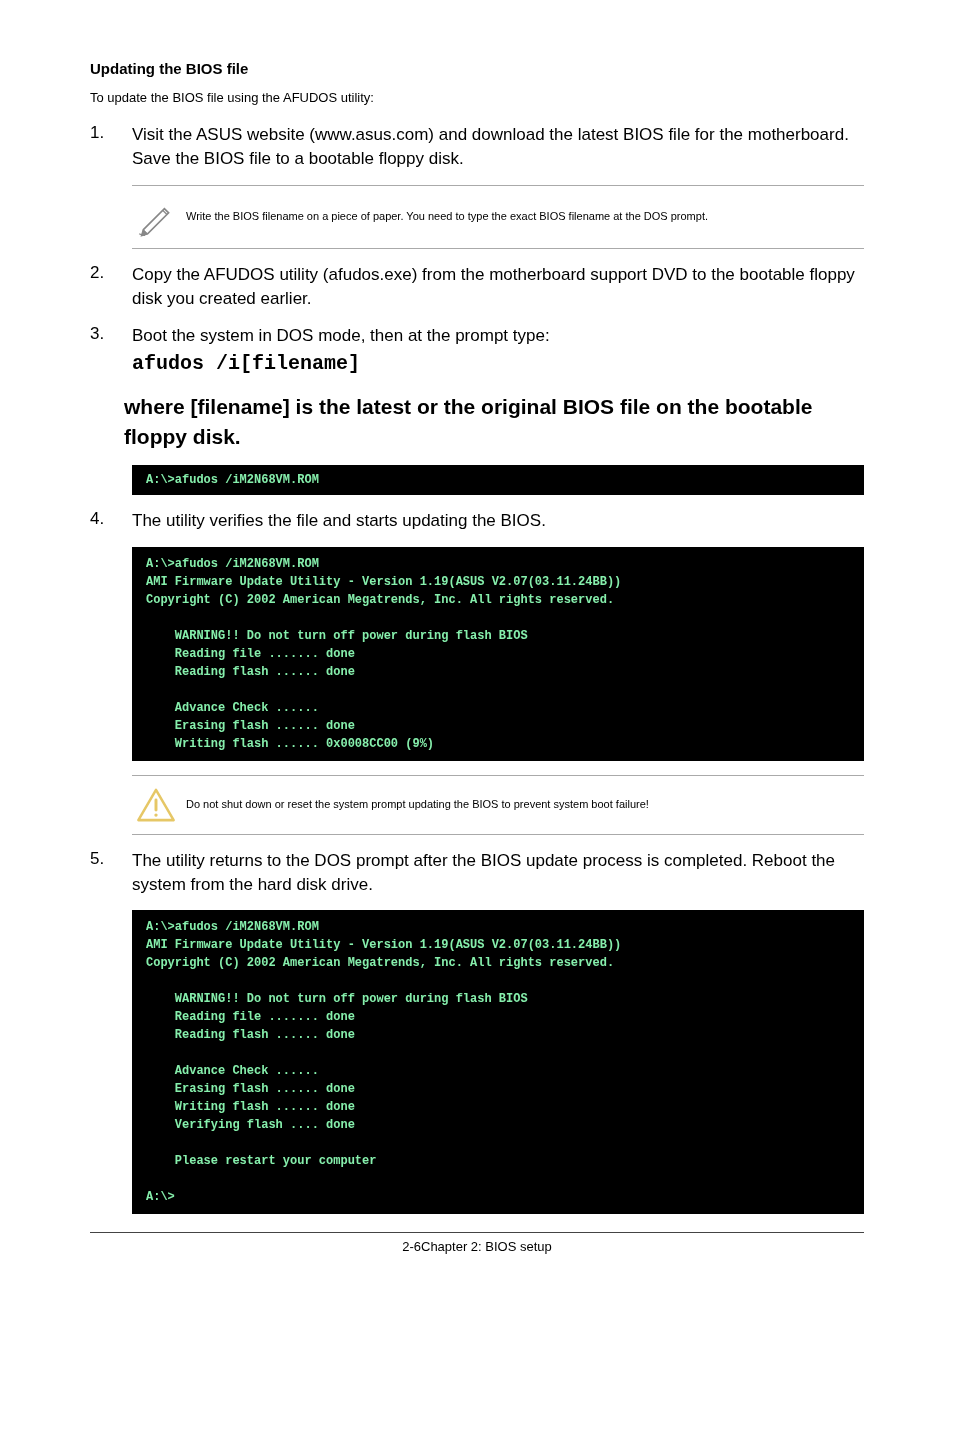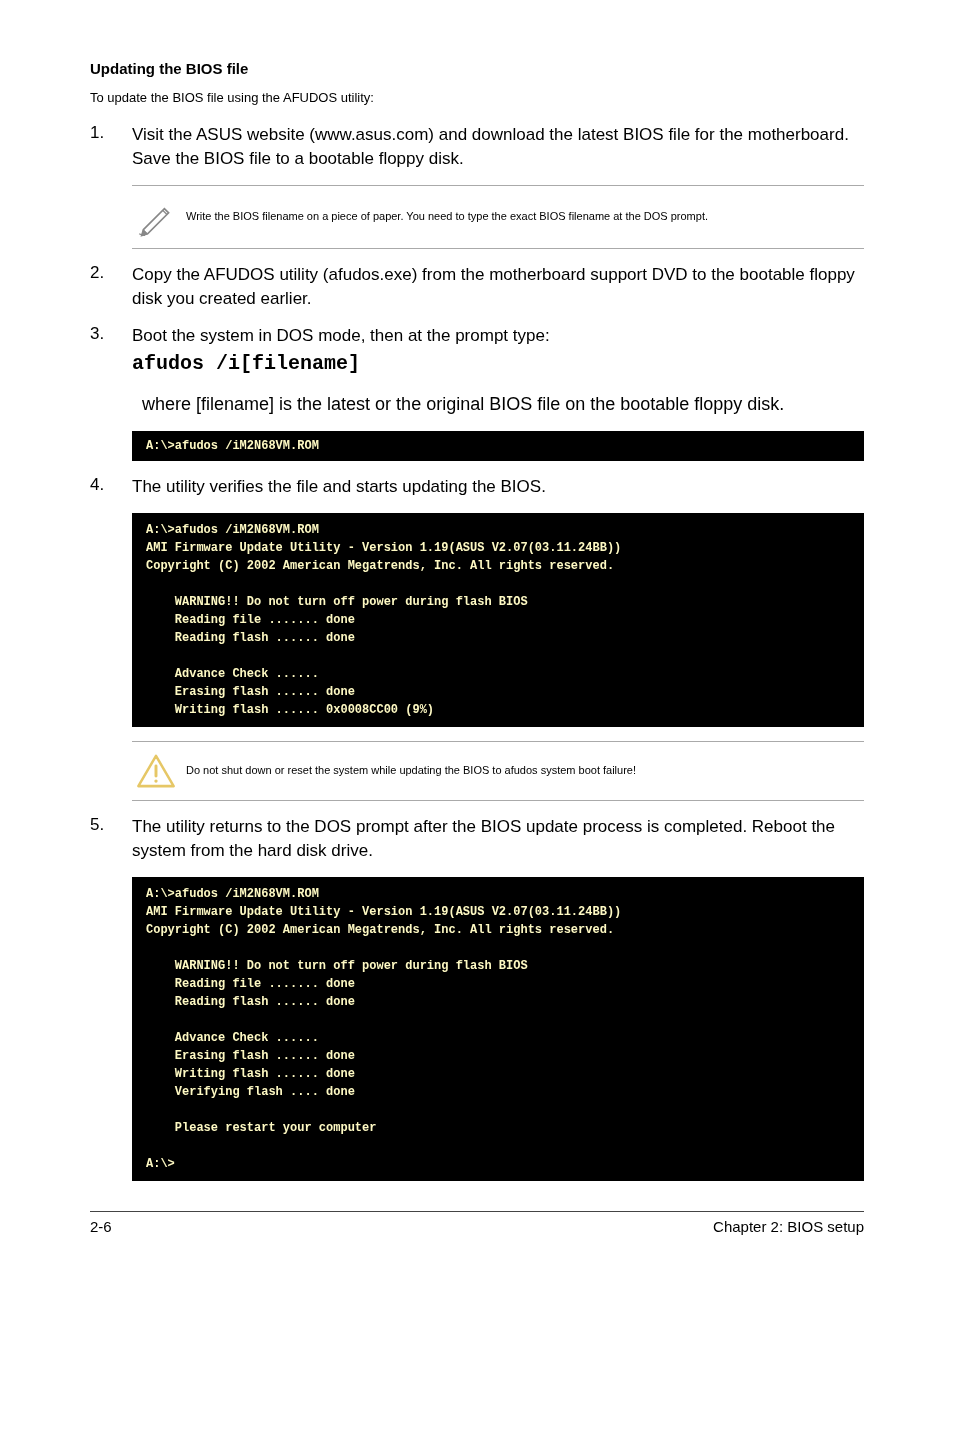--- a/index.html
+++ b/index.html
@@ -71,29 +71,30 @@
     
     .code-inline {
       font-family: 'Courier New', monospace;
       font-size: 20px;
       font-weight: bold;
       margin-top: 2px;
       display: block;
     }
     
     .indented-text {
-      margin-left: 52px;
-      font-size: 18px;
+      margin-left: 34px;
+      font-size: 21px;
       line-height: 1.4;
       margin-bottom: 14px;
+      font-weight: bold;
     }
     
     .terminal {
       background: #000000;
-      color: #fef9c3;
+      color: #86efac;
       font-family: 'Courier New', monospace;
       font-size: 12px;
       font-weight: bold;
       padding: 8px 14px;
       margin: 10px 0 14px 42px;
       line-height: 1.5;
       white-space: pre;
     }
     
     .terminal-small {
@@ -112,25 +113,25 @@
     .warning-icon {
       width: 48px;
       flex-shrink: 0;
       display: flex;
       align-items: center;
       justify-content: center;
     }
     
     .footer {
       display: flex;
-      justify-content: space-between;
-      font-size: 15px;
+      justify-content: center;
+      font-size: 13px;
       border-top: 1px solid #444;
       padding-top: 6px;
-      margin-top: 30px;
+      margin-top: 18px;
     }
     
     .pencil-svg {
       width: 42px;
       height: 42px;
     }
     
     .warning-svg {
       width: 42px;
       height: 38px;
@@ -195,21 +196,21 @@
     Writing flash ...... 0x0008CC00 (9%)</div>
 
 <div class="warning-box">
   <div class="warning-icon">
     <svg class="warning-svg" viewBox="0 0 50 44">
       <path d="M 25 4 L 46 40 L 4 40 Z" fill="none" stroke="#e6c766" stroke-width="3" stroke-linejoin="round"></path>
       <line x1="25" y1="16" x2="25" y2="28" stroke="#e6c766" stroke-width="3.5" stroke-linecap="round"></line>
       <circle cx="25" cy="34" r="2" fill="#e6c766"></circle>
     </svg>
   </div>
-  <div class="note-text">Do not shut down or reset the system while updating the BIOS to afudos system boot failure!</div>
+  <div class="note-text">Do not shut down or reset the system prompt updating the BIOS to prevent system boot failure!</div>
 </div>
 
 <div class="numbered-item">
   <div class="num">5.</div>
   <div class="content">The utility returns to the DOS prompt after the BIOS update process is completed. Reboot the system from the hard disk drive.</div>
 </div>
 
 <div class="terminal">A:\&gt;afudos /iM2N68VM.ROM
 AMI Firmware Update Utility - Version 1.19(ASUS V2.07(03.11.24BB))
 Copyright (C) 2002 American Megatrends, Inc. All rights reserved.

